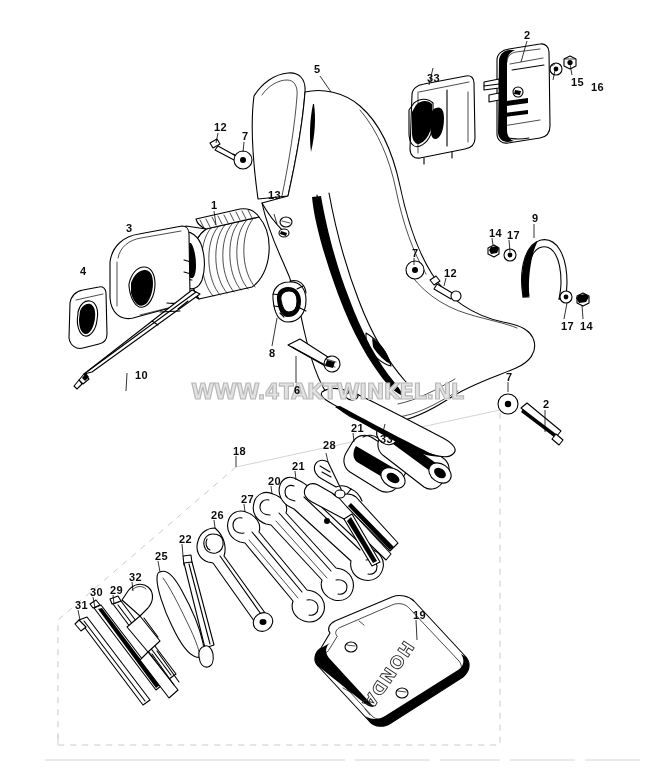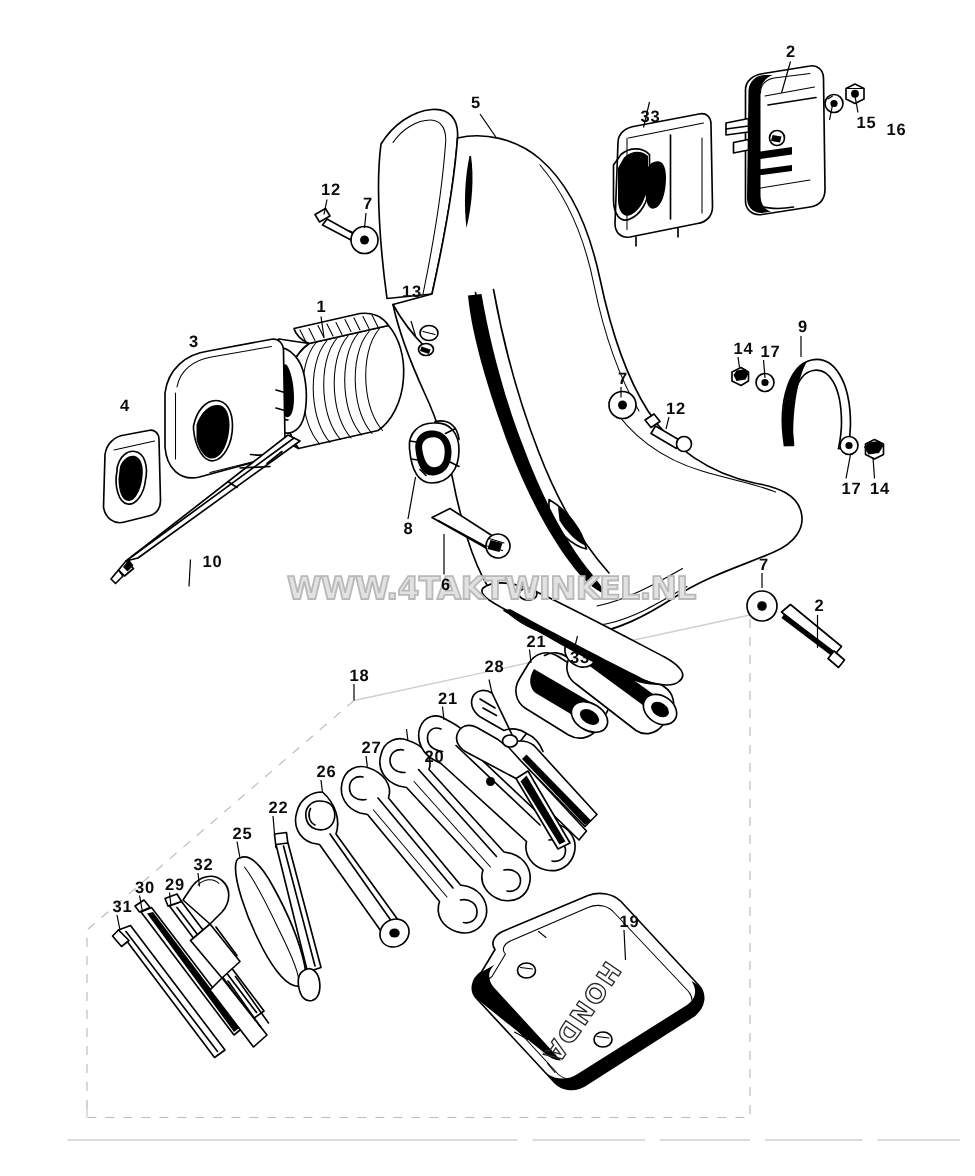--- a/index.html
+++ b/index.html
@@ -584,21 +584,21 @@
       <div class="cal" style="left: 269px; top: 348px;">8</div>
       <div class="cal" style="left: 294px; top: 385px;">6</div>
       <div class="cal" style="left: 123px; top: 370px; margin-left: 12px;">10</div>
       <div class="cal" style="left: 506px; top: 372px;">7</div>
       <div class="cal" style="left: 543px; top: 399px;">2</div>
       <div class="cal" style="left: 380px; top: 434px;">33</div>
       <div class="cal" style="left: 351px; top: 423px;">21</div>
       <div class="cal" style="left: 233px; top: 446px;">18</div>
       <div class="cal" style="left: 323px; top: 440px;">28</div>
       <div class="cal" style="left: 292px; top: 461px;">21</div>
-      <div class="cal" style="left: 268px; top: 500px; margin-left: 15px;">20</div>
+      <div class="cal" style="left: 268px; top: 476px;">20</div>
       <div class="cal" style="left: 241px; top: 494px;">27</div>
       <div class="cal" style="left: 211px; top: 510px;">26</div>
       <div class="cal" style="left: 179px; top: 534px;">22</div>
       <div class="cal" style="left: 155px; top: 551px;">25</div>
       <div class="cal" style="left: 129px; top: 572px;">32</div>
       <div class="cal" style="left: 110px; top: 585px;">29</div>
       <div class="cal" style="left: 90px; top: 587px;">30</div>
       <div class="cal" style="left: 75px; top: 600px;">31</div>
       <div class="cal" style="left: 413px; top: 610px;">19</div>
     </div>

